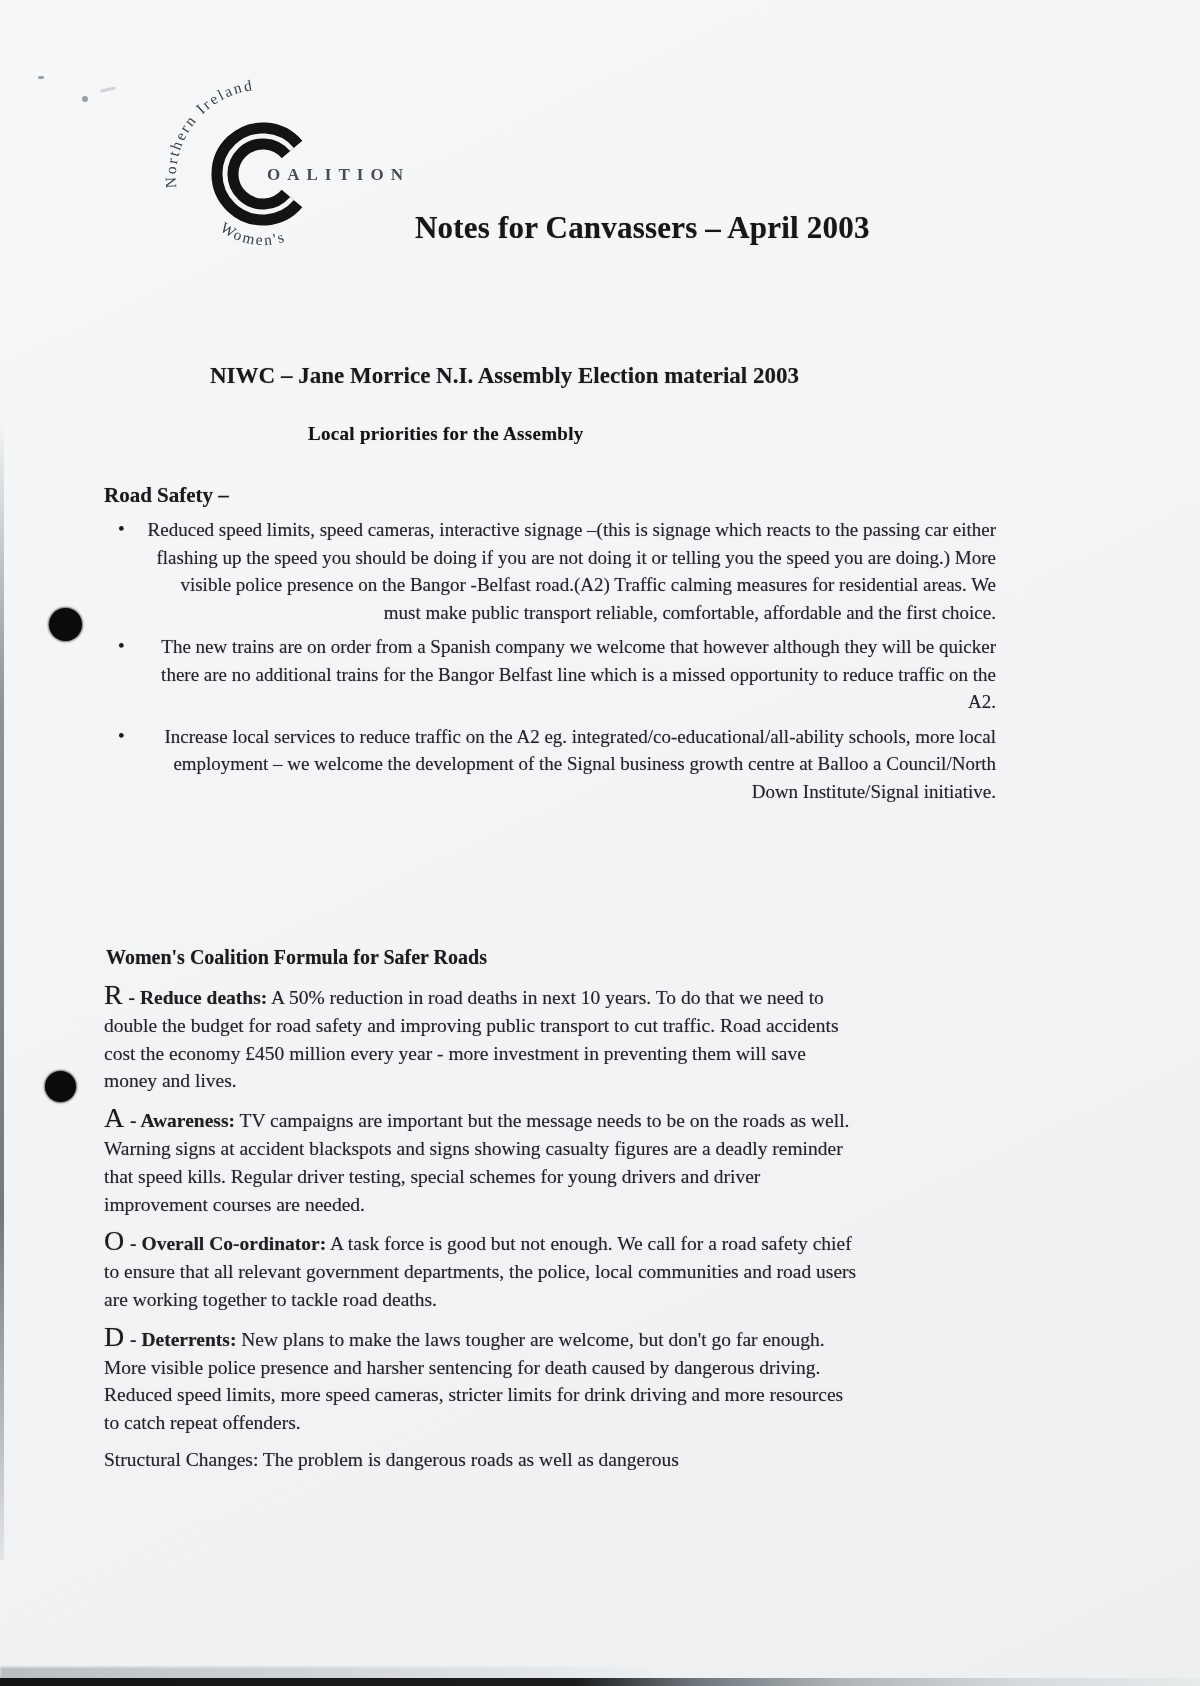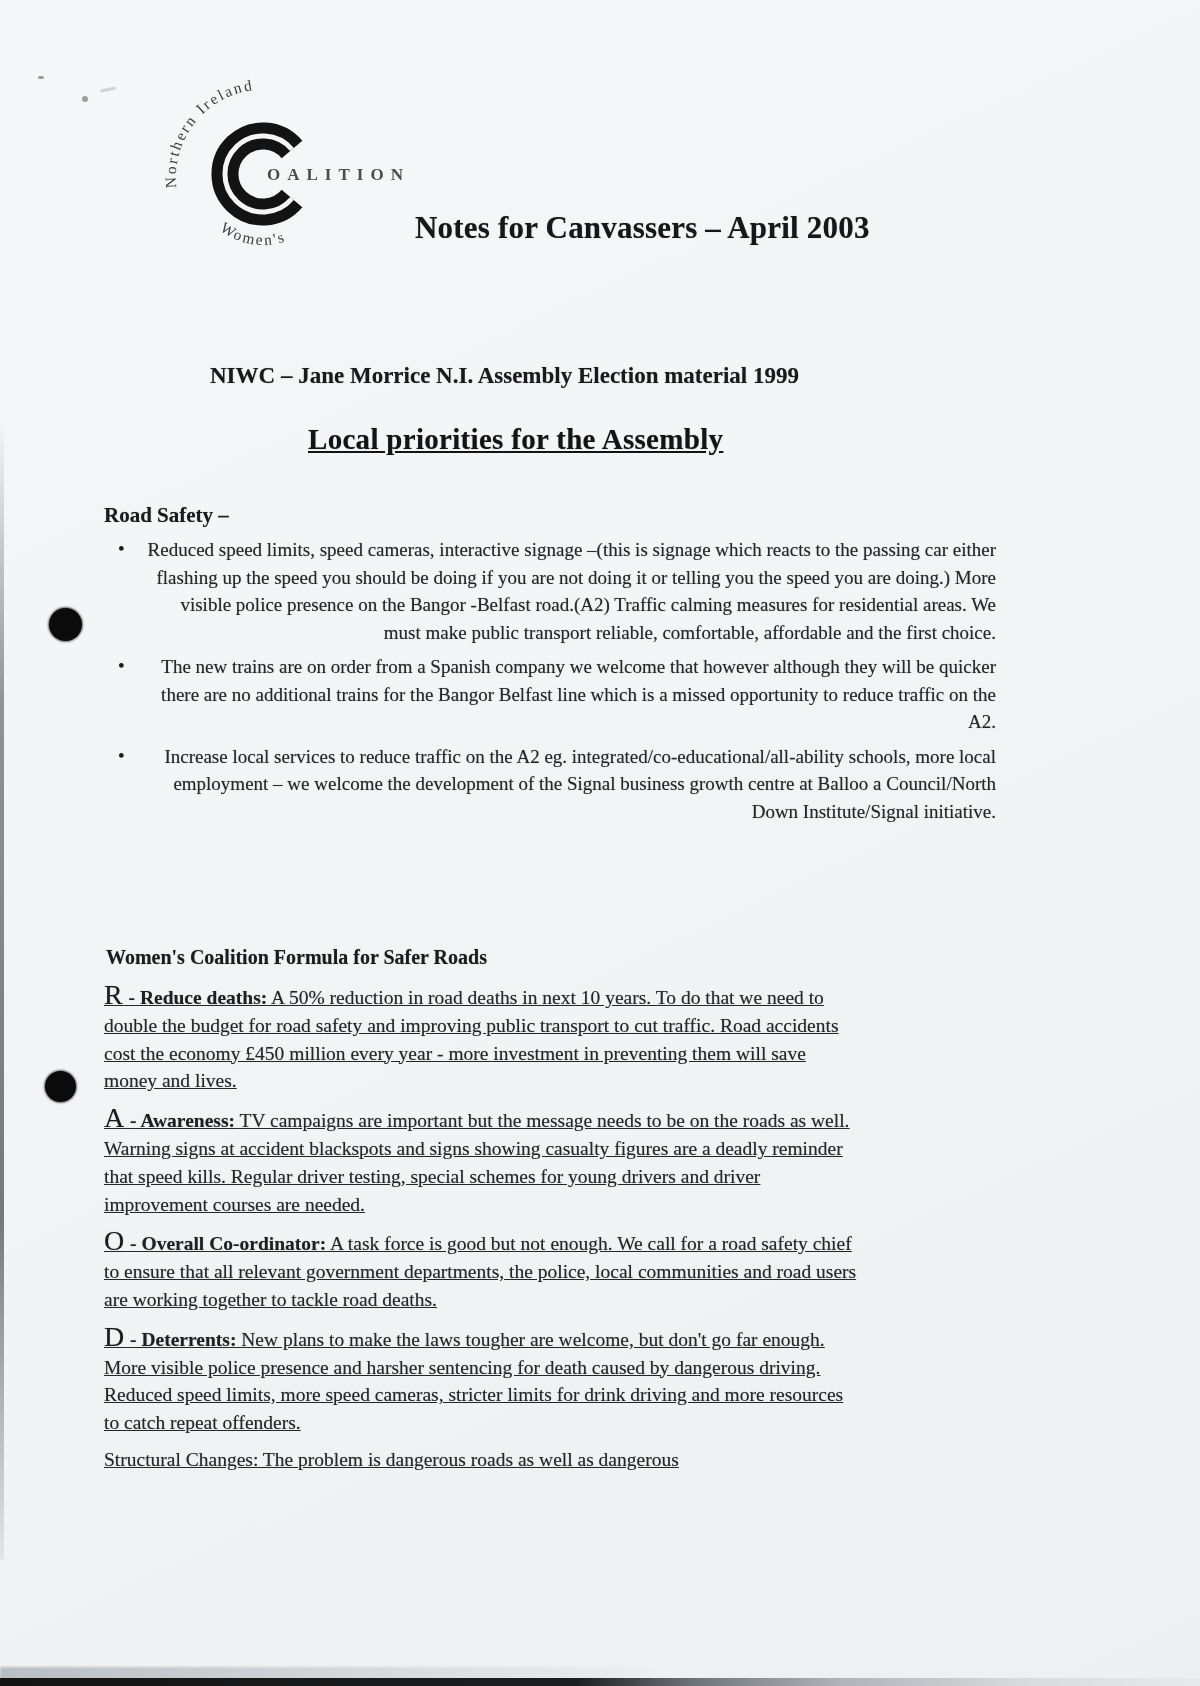--- a/index.html
+++ b/index.html
@@ -26,38 +26,38 @@
   .intro{
     position:absolute;left:104px;top:281px;width:856px;
     font-size:19px;font-weight:bold;line-height:26px;color:#222225;
   }
   .subtitle{
     position:absolute;left:210px;top:363px;width:760px;
     font-size:23px;font-weight:bold;color:#1a1a1c;
   }
   .main-heading{
     position:absolute;left:308px;top:423px;width:600px;
-    font-size:29px;font-weight:bold;letter-spacing:.3px;color:#141416;text-decoration:underline;
+    font-size:19px;font-weight:bold;letter-spacing:.3px;color:#141416;
   }
 
-  .road-safety{position:absolute;left:104px;top:483px;width:892px;margin-top:20px;}
+  .road-safety{position:absolute;left:104px;top:483px;width:892px;}
   .road-safety h3{margin:0 0 8px 0;font-size:21px;font-weight:bold;color:#1b1b1d;}
   .road-safety ul{margin:0;padding:0 0 0 14px;list-style:none;}
   .road-safety li{
     position:relative;padding-left:26px;margin-bottom:7px;
     font-size:19px;line-height:27.5px;color:#26262a;text-align:right;
   }
   .road-safety li::before{
     content:"\2022";position:absolute;left:0;top:-1px;font-size:19px;color:#1b1b1d;
   }
 
   .formula{position:absolute;left:104px;top:946px;width:756px;}
   .formula h3{margin:0 0 12px 2px;font-size:20px;font-weight:bold;color:#1b1b1d;}
   .formula p{
-    margin:2px 0 9px 0;font-size:19.5px;line-height:27.8px;color:#26262a;text-decoration:underline;
+    margin:2px 0 9px 0;font-size:19.5px;line-height:27.8px;color:#26262a;
   }
   .big-letter{font-size:28px;line-height:1;letter-spacing:1px;color:#1b1b1d;}
   .item-label{font-weight:bold;color:#1f1f22;}
   .closing{margin-top:0;}
 
   
   .hole{position:absolute;border-radius:50%;background:#0b0b0c;box-shadow:0 0 2px 1px rgba(10,10,12,.6);}
   .hole-1{left:49px;top:608px;width:33px;height:33px;}
   .hole-2{left:45px;top:1071px;width:31px;height:31px;}
   .edge-left{
@@ -102,21 +102,21 @@
         <path d="M 129,71.5 A 38,38 0 1 0 129,120.5" fill="none" stroke="#f3f5f6" stroke-width="5"></path>
       </g>
 
       <text x="104" y="102" font-size="17" font-weight="bold" letter-spacing="7" fill="#4a4d50">OALITION</text>
     </svg>
   </div>
 
   <div class="title ink">Notes for Canvassers – April 2003</div>
 
 
-  <div class="subtitle ink">NIWC – Jane Morrice N.I. Assembly Election material 1999</div>
+  <div class="subtitle ink">NIWC – Jane Morrice N.I. Assembly Election material 2003</div>
 
   <div class="main-heading ink">Local priorities for the Assembly</div>
 
   <div class="road-safety">
     <h3 class="ink">Road Safety –</h3>
     <ul>
       <li class="ink">Reduced speed limits, speed cameras, interactive signage –(this is signage which reacts to the passing car either flashing up the speed you should be doing if you are not doing it or telling you the speed you are doing.) More visible police presence on the Bangor -Belfast road.(A2) Traffic calming measures for residential areas.  We must make public transport reliable, comfortable, affordable and the first choice.</li>
       <li class="ink">The new trains are on order from a Spanish company we welcome that however although they will be quicker  there are no additional trains for the Bangor Belfast line which is a missed opportunity to reduce traffic on the A2.</li>
       <li class="ink">Increase local services to reduce traffic on the A2 eg. integrated/co-educational/all-ability schools, more local employment – we welcome the development of the Signal business growth centre at Balloo a Council/North Down Institute/Signal initiative.</li>
     </ul>

